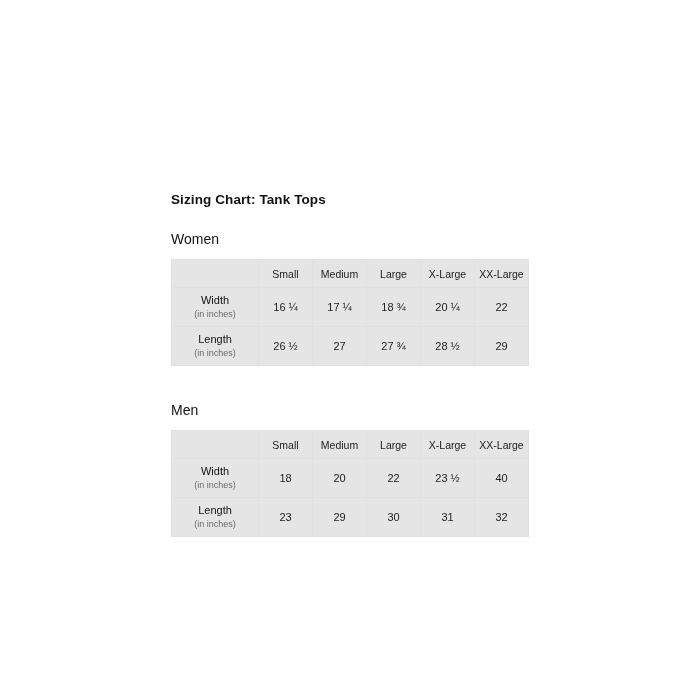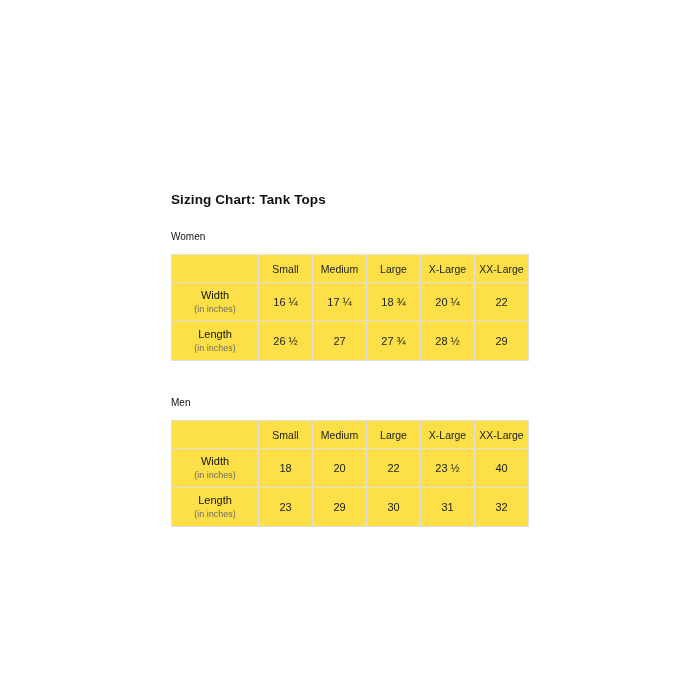--- a/index.html
+++ b/index.html
@@ -31,31 +31,31 @@
     font-size: 13.5px;
     font-weight: bold;
     color: #111111;
     letter-spacing: 0.1px;
     margin: 0 0 24px 0;
   }
   .section {
     margin-bottom: 0;
   }
   .section-heading {
-    font-size: 10px;
+    font-size: 14px;
     font-weight: normal;
     color: #111111;
     margin: 0 0 12px 0;
   }
   table.size-table {
     border-collapse: collapse;
     border-spacing: 0;
     table-layout: fixed;
     width: 357px;
-    background: #fde047;
+    background: #e5e5e5;
   }
   table.size-table td,
   table.size-table th {
     border: 1px solid #e0e0e0;
     padding: 0;
     text-align: center;
     vertical-align: middle;
     font-weight: normal;
     font-size: 11px;
     color: #222222;

